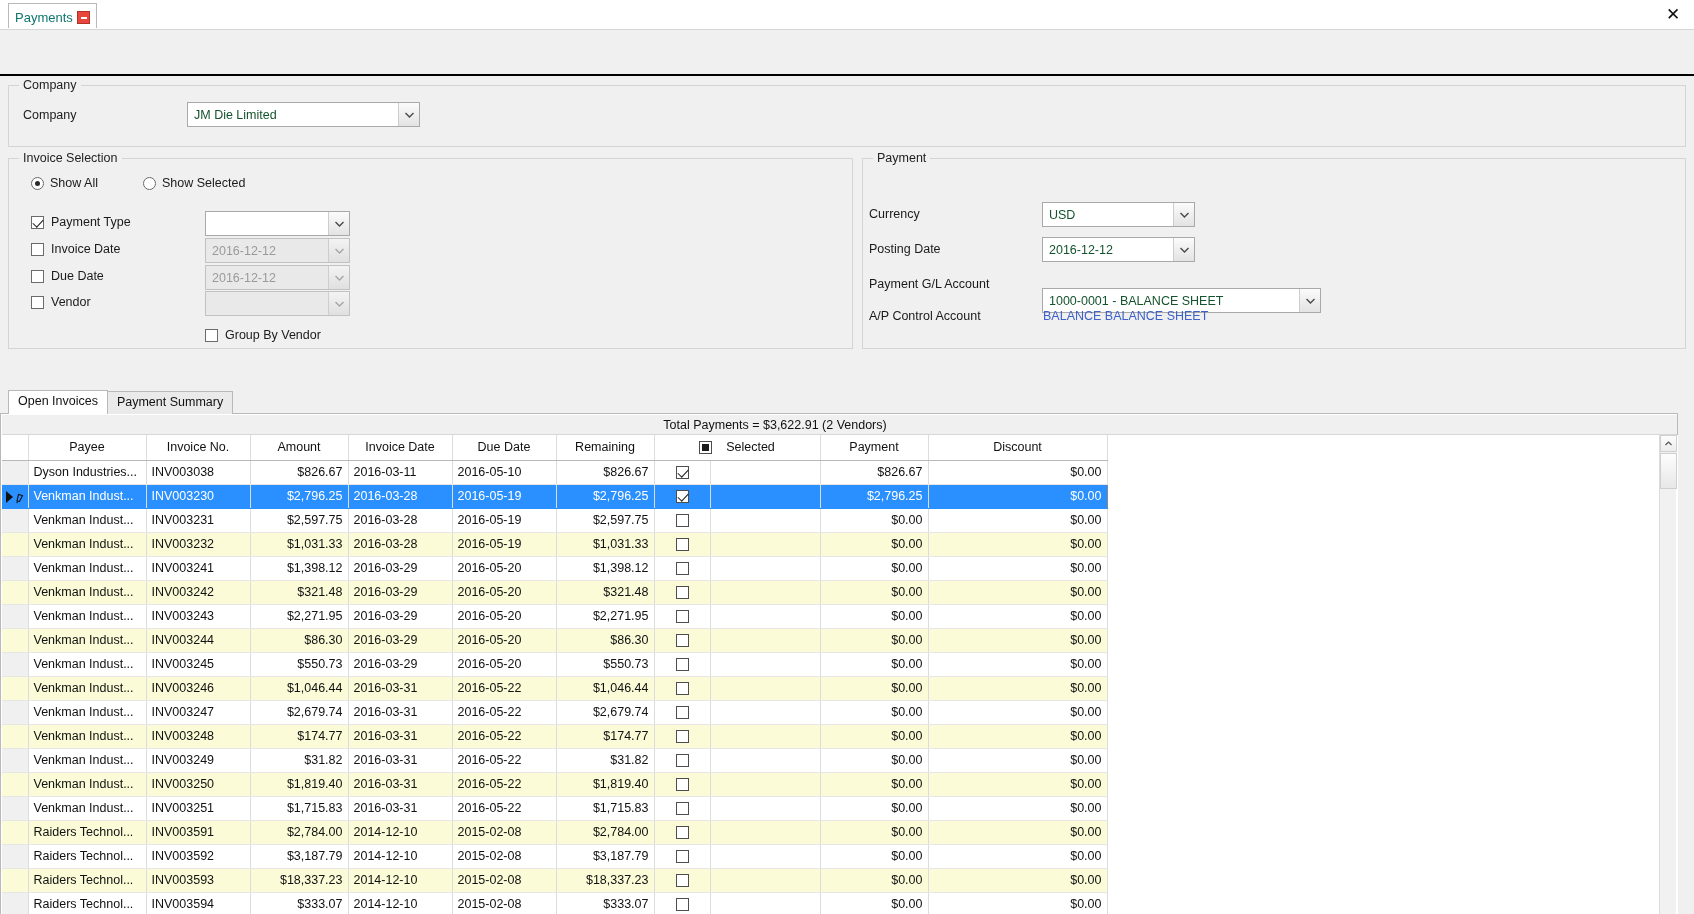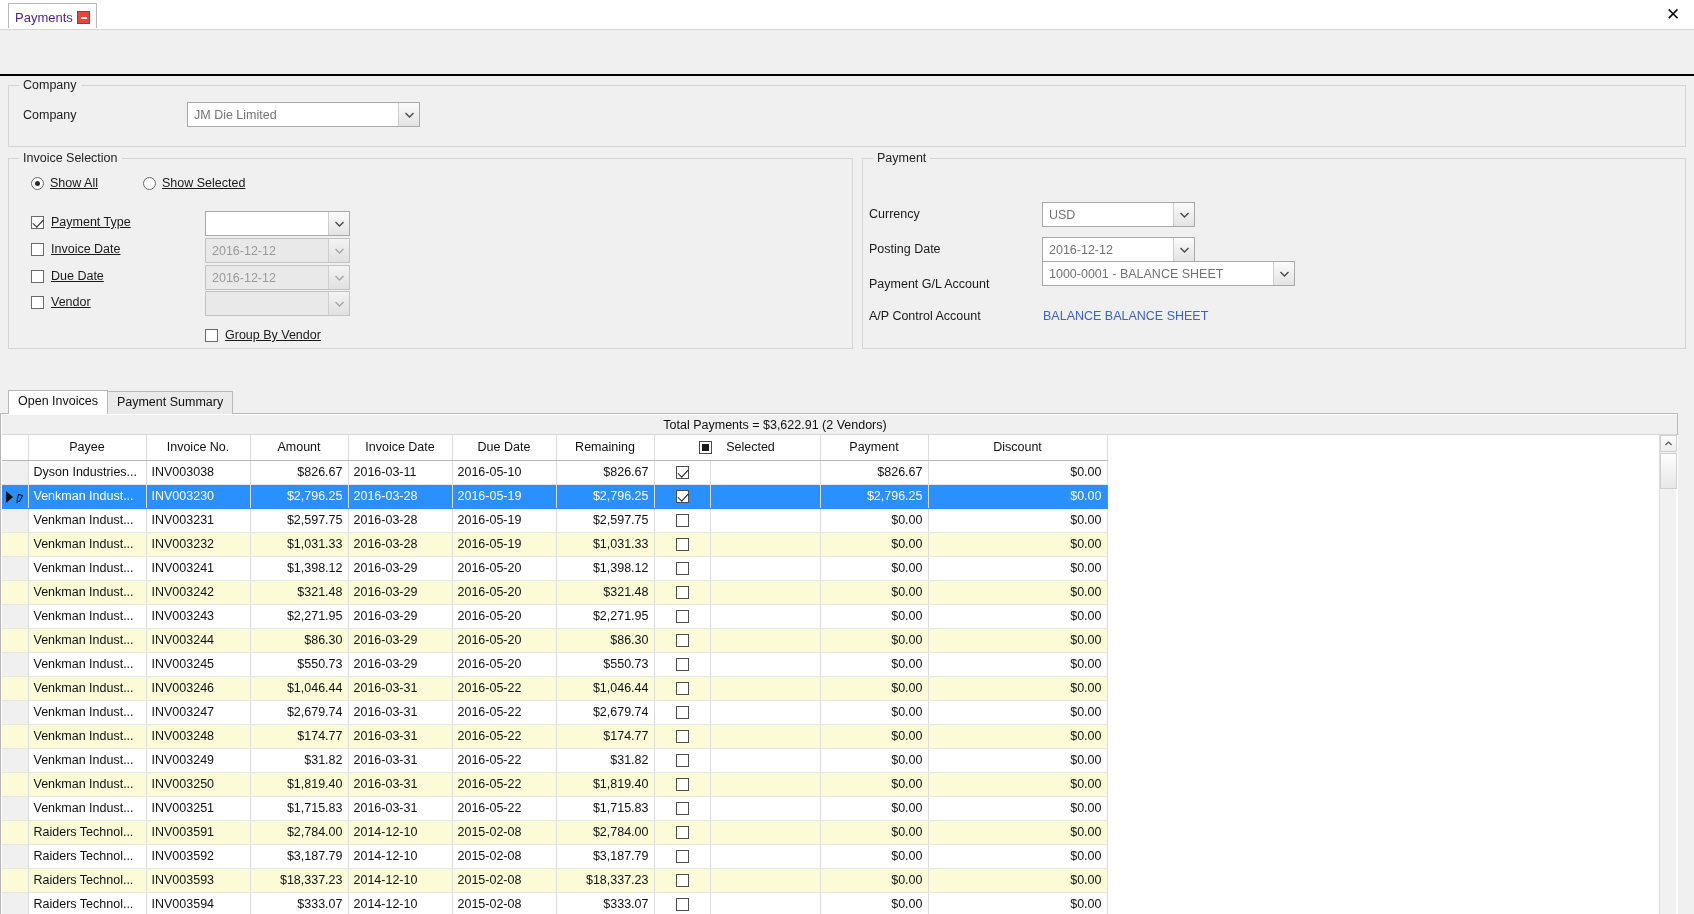--- a/index.html
+++ b/index.html
@@ -22,21 +22,21 @@
   .close-x {
     position:absolute; right:10px; top:3px;
     width:22px; height:22px; line-height:22px; text-align:center;
     font-size:17px; color:#111; cursor:pointer; font-family:"DejaVu Sans", sans-serif;
   }
   
   .doc-tab {
     position:absolute; left:8px; top:3px; height:25px;
     background:#ffffff; border:1px solid #b9b9b9; border-bottom:none;
     padding:3px 6px 0 6px; display:flex; align-items:center; gap:4px;
-    font-size:13px; color:#4c1d95; z-index:4;
+    font-size:13px; color:#0f766e; z-index:4;
   }
   .doc-tab .pin {
     width:13px; height:13px; background:#e8453c; border:1px solid #b33128;
     display:inline-block; position:relative;
   }
   .doc-tab .pin:after{
     content:""; position:absolute; left:3px; top:5px; width:6px; height:2px; background:#fff;
   }
   .tab-underline{
     position:absolute; left:0; top:29px; width:1694px; height:1px; background:#d6d6d6; z-index:1;
@@ -57,32 +57,32 @@
     padding:0 4px; font-size:12.5px; color:#222;
   }
 
   .lbl { position:absolute; font-size:12.5px; color:#1a1a1a; white-space:nowrap; }
 
   
   .combo {
     position:absolute; background:#ffffff; border:1px solid #a9a9a9;
     display:flex; align-items:center; height:25px;
   }
-  .combo .cval { flex:1; padding-left:6px; font-size:12.5px; color:#737373; overflow:hidden; white-space:nowrap; }
+  .combo .cval { flex:1; padding-left:6px; font-size:12.5px; color:#14532d; overflow:hidden; white-space:nowrap; }
   .combo .carrow {
     width:21px; height:100%; background:linear-gradient(#fbfbfb,#e3e3e3);
     border-left:1px solid #cdcdcd; display:flex; align-items:center; justify-content:center;
   }
   .combo .carrow svg { display:block; }
   .combo.disabled { background:#e9e9e9; border-color:#c2c2c2; }
   .combo.disabled .cval { color:#9a9a9a; }
   .combo.disabled .carrow { background:linear-gradient(#f3f3f3,#e0e0e0); }
 
   
-  .radio, .checkbox { position:absolute; display:flex; align-items:center; cursor:default;text-decoration:underline; }
+  .radio, .checkbox { position:absolute; display:flex; align-items:center; cursor:default; }
   .radio .rdot {
     width:13px; height:13px; border-radius:50%; background:#fff; border:1px solid #6b6b6b;
     position:relative; margin-right:6px; flex:none;
   }
   .radio.on .rdot:after{
     content:""; position:absolute; left:3px; top:3px; width:5px; height:5px;
     border-radius:50%; background:#2b2b2b;
   }
   .checkbox .cbox {
     width:13px; height:13px; background:#fff; border:1px solid #6b6b6b;
@@ -304,21 +304,21 @@
       <div class="combo" style="left:179px; top:78px; width:153px;">
         <span class="cval">2016-12-12</span>
         <span class="carrow">
           <svg width="11" height="8" viewBox="0 0 11 8">
               <path d="M1.5 2 L5.5 6 L9.5 2" fill="none" stroke="#4a4a4a" stroke-width="1.4"></path>
             </svg>
         </span>
       </div>
 
       <span class="lbl" style="left:6px; top:118px;">Payment G/L Account</span>
-      <div class="combo" style="left:179px; top:102px; width:253px;">
+      <div class="combo" style="left:179px; top:129px; width:279px;">
         <span class="cval">1000-0001 - BALANCE SHEET</span>
         <span class="carrow">
           <svg width="11" height="8" viewBox="0 0 11 8">
               <path d="M1.5 2 L5.5 6 L9.5 2" fill="none" stroke="#4a4a4a" stroke-width="1.4"></path>
             </svg>
         </span>
       </div>
 
       <span class="lbl" style="left:6px; top:150px;">A/P Control Account</span>
       <span class="link" style="left:180px; top:150px;">BALANCE BALANCE SHEET</span>

